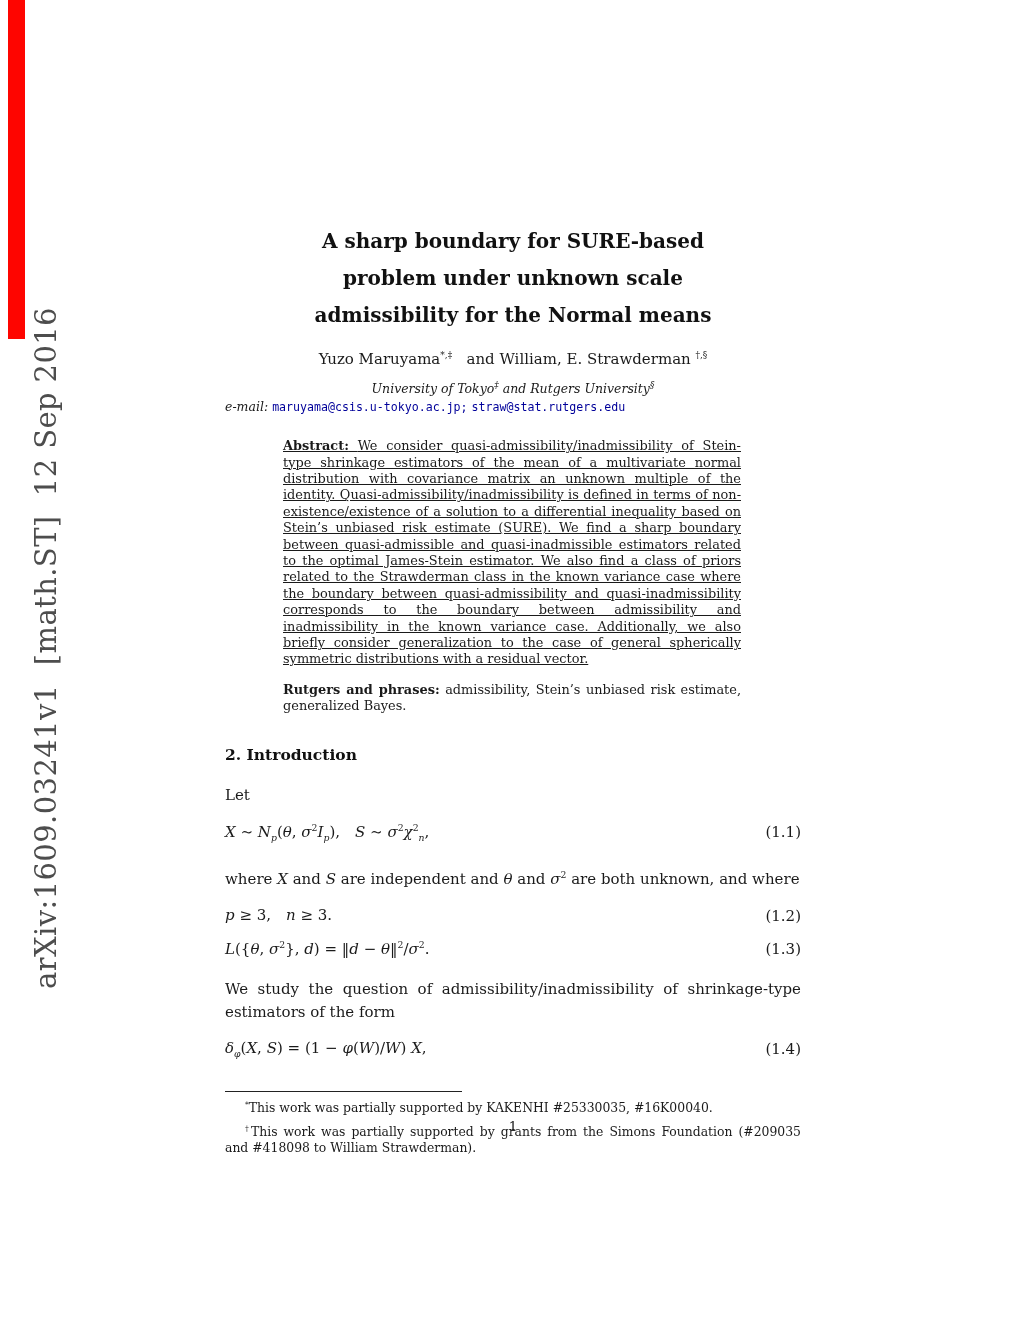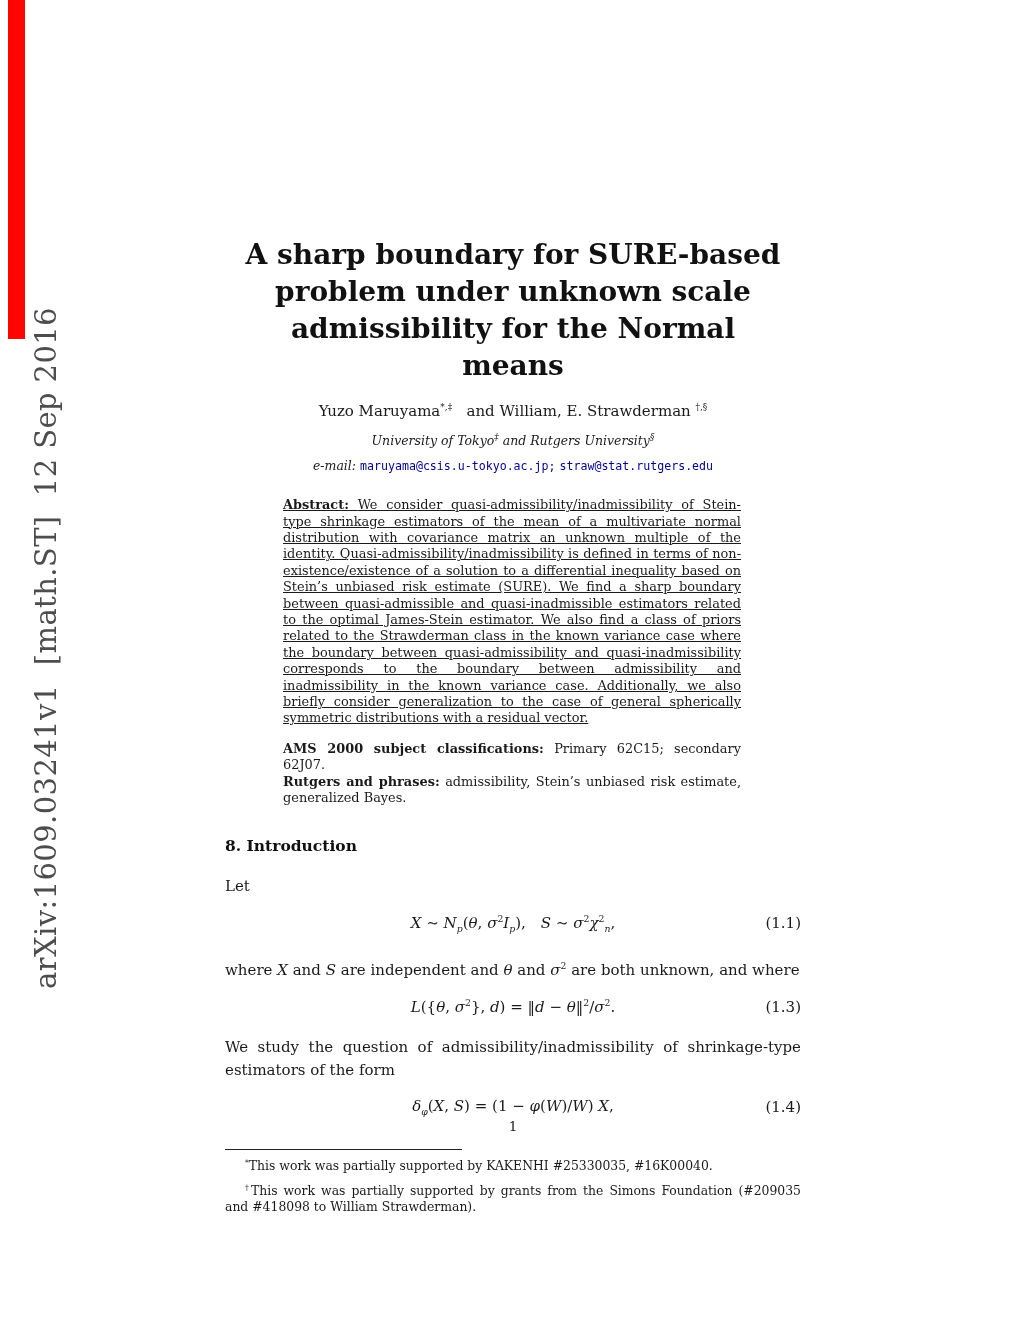--- a/index.html
+++ b/index.html
@@ -11,36 +11,36 @@
   .red-bar {
     position:absolute; left:8px; top:0; width:17px; height:339px; background:#fe0500;
   }
   .watermark {
     position:absolute; top:648px; left:46px;
     transform:translate(-50%,-50%) rotate(-90deg);
     white-space:pre; font-size:29px; color:#4d4d4d; letter-spacing:0.4px;
     font-family:"DejaVu Serif", serif;
   }
   .content { position:absolute; left:225px; top:0; width:576px; padding-top:218px; }
-  .title { margin:18px; font-size:28px; line-height:37px; font-weight:bold; text-align:center; color:#111; }
+  .title { margin:5px; font-size:20px; line-height:37px; font-weight:bold; text-align:center; color:#111; }
   .title span { display:block; }
   .authors { text-align:center; margin-top:16px; font-size:15px; font-weight:normal; }
   .authors sup, .affiliation sup { font-size:9px; }
   .affiliation { text-align:center; margin-top:12px; font-size:12.5px; font-style:italic; }
-  .email-line { text-align:center; margin-top:10px; font-size:12.5px; }
+  .email-line { margin-top:3px; font-size:12.5px; }
   .email-label { font-style:italic; }
   .email {
     font-family:"DejaVu Sans Mono", monospace; font-size:11.6px;
     color:#00009a; text-decoration:none; cursor:pointer;
   }
   .abstract { margin:24px 60px 0 58px; font-size:12.9px; line-height:16.4px; text-align:justify;text-decoration:underline; }
   .meta-block { margin:14px 60px 0 58px; font-size:12.9px; line-height:16.4px; text-align:justify; }
   .sechead { margin:30px 0 0 0; font-size:15.5px; font-weight:bold; color:#111; }
   .body-para { font-size:15px; line-height:23px; text-align:justify; margin:20px 0 0 0; }
-  .eqrow { position:relative; margin:15px 0 0 0; font-size:15px; text-align:center; }
+  .eqrow { position:relative; margin:15px 0 0 0; font-size:15px; text-align:left; }
   .eqnum { position:absolute; right:0; top:1px; }
   sup { font-size:0.62em; }
   sub { font-size:0.62em; }
   .fnrule { margin-top:32px; width:237px; height:0; border-top:1px solid #222; }
   .fn { font-size:12.4px; line-height:16.2px; margin:5px 0 0 0; text-indent:20px; text-align:justify; }
   .pagenum { position:absolute; top:1118px; left:225px; width:576px; text-align:center; font-size:13.5px; }
 </style>
 </head>
 <body>
 
@@ -64,35 +64,38 @@
 
     <div class="email-line">
       <span class="email-label">e-mail:</span>
       <a class="email">maruyama@csis.u-tokyo.ac.jp;</a>
       <a class="email">straw@stat.rutgers.edu</a>
     </div>
 
     <p class="abstract"><b>Abstract:</b> <span>We consider quasi-admissibility/inadmissibility of Stein-type shrinkage estimators of the mean of a multivariate normal distribution with covariance matrix an unknown multiple of the identity. Quasi-admissibility/inadmissibility is defined in terms of non-existence/existence of a solution to a differential inequality based on Stein’s unbiased risk estimate (SURE). We find a sharp boundary between quasi-admissible and quasi-inadmissible estimators related to the optimal James-Stein estimator. We also find a class of priors related to the Strawderman class in the known variance case where the boundary between quasi-admissibility and quasi-inadmissibility corresponds to the boundary between admissibility and inadmissibility in the known variance case. Additionally, we also briefly consider generalization to the case of general spherically symmetric distributions with a residual vector.</span></p>
 
     <div class="meta-block">
-      <div><b>AMS 2000 subject classifications:</b> <span>Primary 62C15; secondary 62J07.</span></div>
       <div><b>Rutgers and phrases:</b> <span>admissibility, Stein’s unbiased risk estimate, generalized Bayes.</span></div>
     </div>
 
-    <h2 class="sechead">8. Introduction</h2>
+    <h2 class="sechead">2. Introduction</h2>
 
     <p class="body-para">Let</p>
 
     <div class="eqrow">
       <span><i>X</i> ∼ <i>N</i><sub><i>p</i></sub>(<i>θ</i>, <i>σ</i><sup>2</sup><i>I</i><sub><i>p</i></sub>), <i>S</i> ∼ <i>σ</i><sup>2</sup><i>χ</i><sup>2</sup><sub><i>n</i></sub>,</span>
       <span class="eqnum">(1.1)</span>
     </div>
 
     <p class="body-para">where <i>X</i> and <i>S</i> are independent and <i>θ</i> and <i>σ</i><sup>2</sup> are both unknown, and where</p>
 
+    <div class="eqrow">
+      <span><i>p</i> ≥ 3, <i>n</i> ≥ 3.</span>
+      <span class="eqnum">(1.2)</span>
+    </div>
 
 
     <div class="eqrow">
       <span><i>L</i>({<i>θ</i>, <i>σ</i><sup>2</sup>}, <i>d</i>) = ‖<i>d</i> − <i>θ</i>‖<sup>2</sup>/<i>σ</i><sup>2</sup>.</span>
       <span class="eqnum">(1.3)</span>
     </div>
 
     <p class="body-para">We study the question of admissibility/inadmissibility of shrinkage-type estimators of the form</p>
 
     <div class="eqrow">

